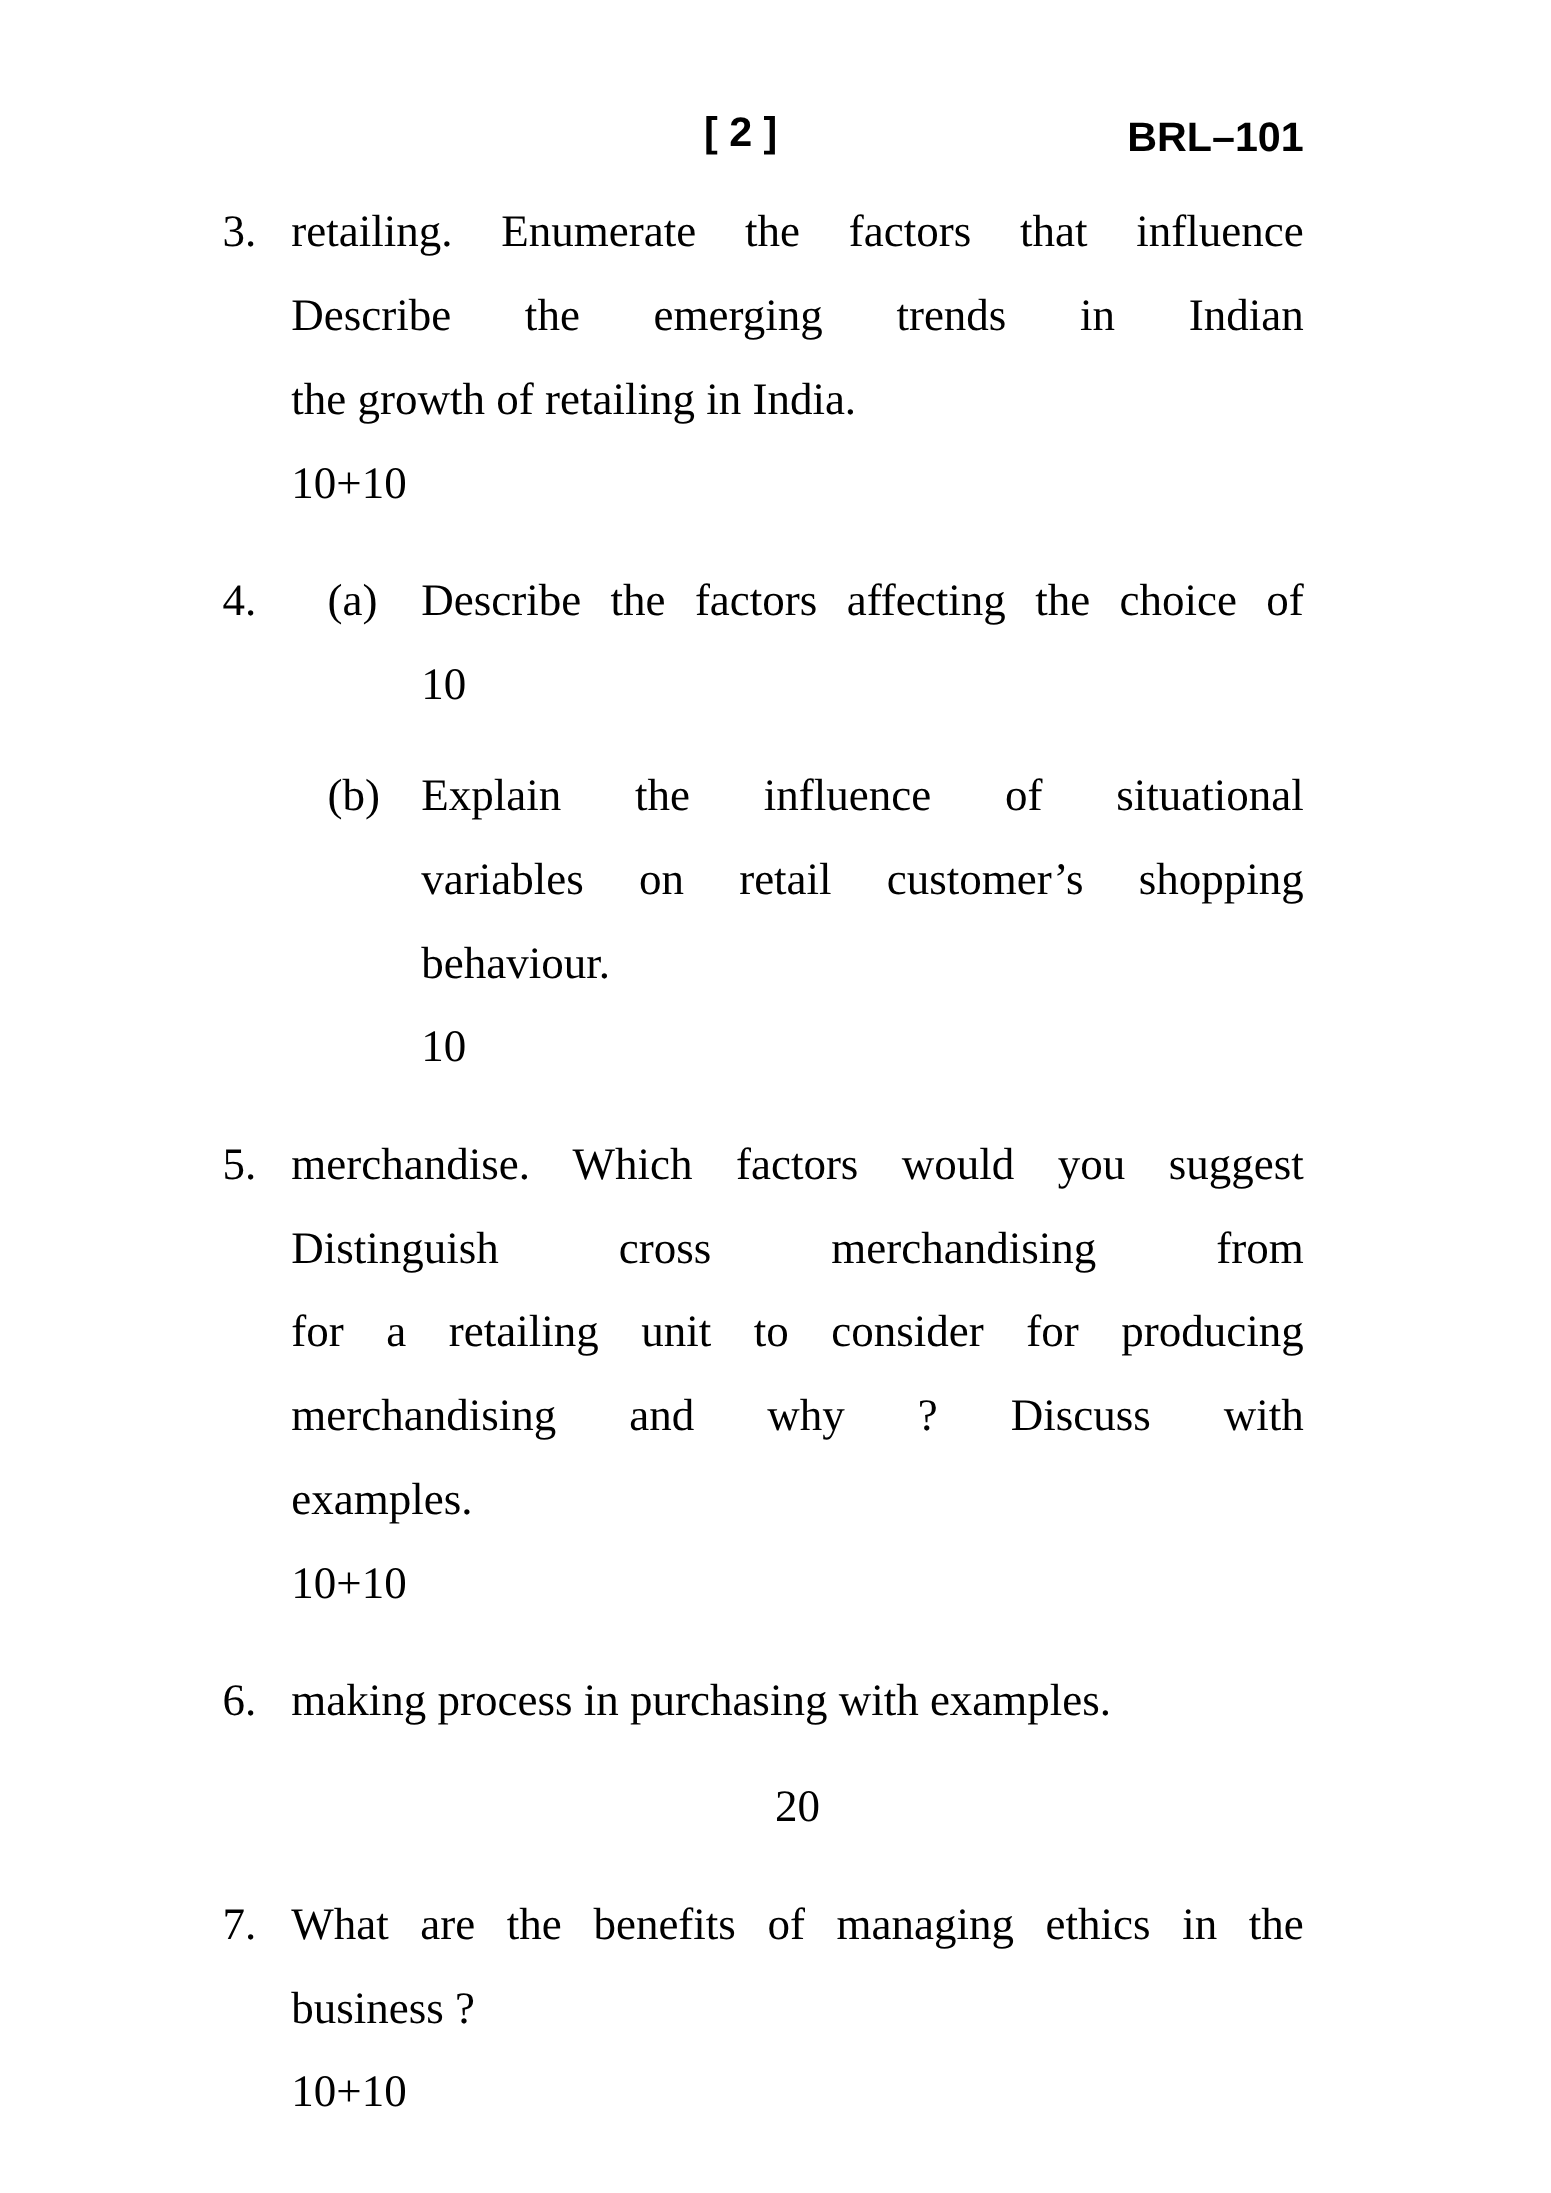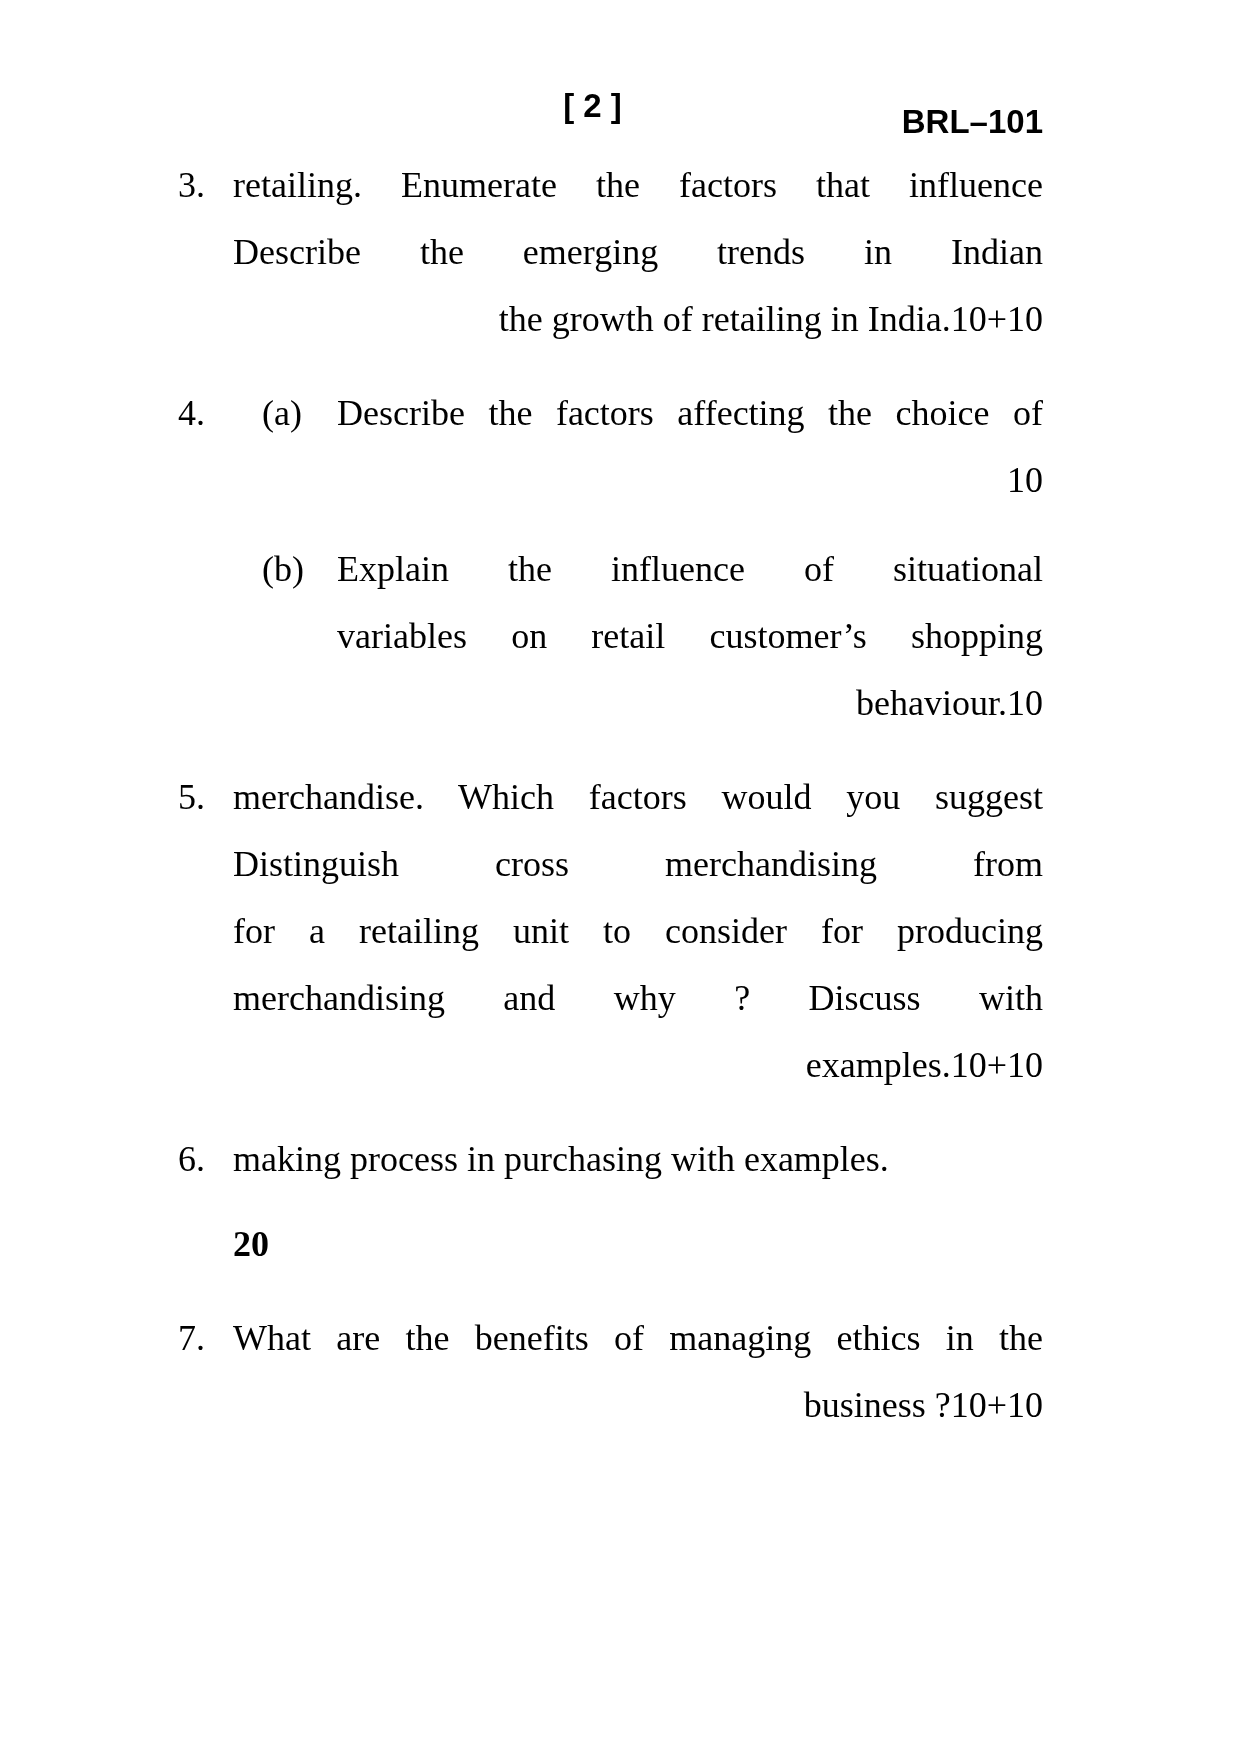--- a/index.html
+++ b/index.html
@@ -22,34 +22,34 @@
     font-family: "Liberation Sans", sans-serif;
     font-weight: bold;
     font-size: 33px;
     line-height: 40px;
   }
   .page-number {
     position: absolute; left: 0; right: 36px;
     text-align: center;
   }
   .paper-code {
-    position: absolute; right: 0; top: 16px; text-align: right;
+    position: absolute; right: 0; top: 4px; text-align: right;
   }
   .doc-main {
     margin-top: 26px;
     font-size: 36px;
   }
   .question { display: flex; margin-top: 27px; }
   .question:first-child { margin-top: 0; }
   .qnum  { flex: 0 0 55px; width: 55px; line-height: 67px; }
   .qbody { flex: 1; min-width: 0; }
   .line  { line-height: 67px; }
   .fill  { text-align: justify; text-align-last: justify; }
-  .lastline { display: flex; justify-content: flex-end; }
-  .marksline { text-align: left; margin-top: 18px; font-weight: bold; }
+  .lastline { display: flex; justify-content: center; flex-direction: column; }
+  .marksline { text-align: center; margin-top: 18px; }
   .subq { display: flex; }
   .subq + .subq { margin-top: 22px; }
   .sublabel { flex: 0 0 104px; box-sizing: border-box; padding-left: 29px; line-height: 67px; }
   .subbody { flex: 1; min-width: 0; }
 </style>
 </head>
 <body>
 
 <div class="page">
 

